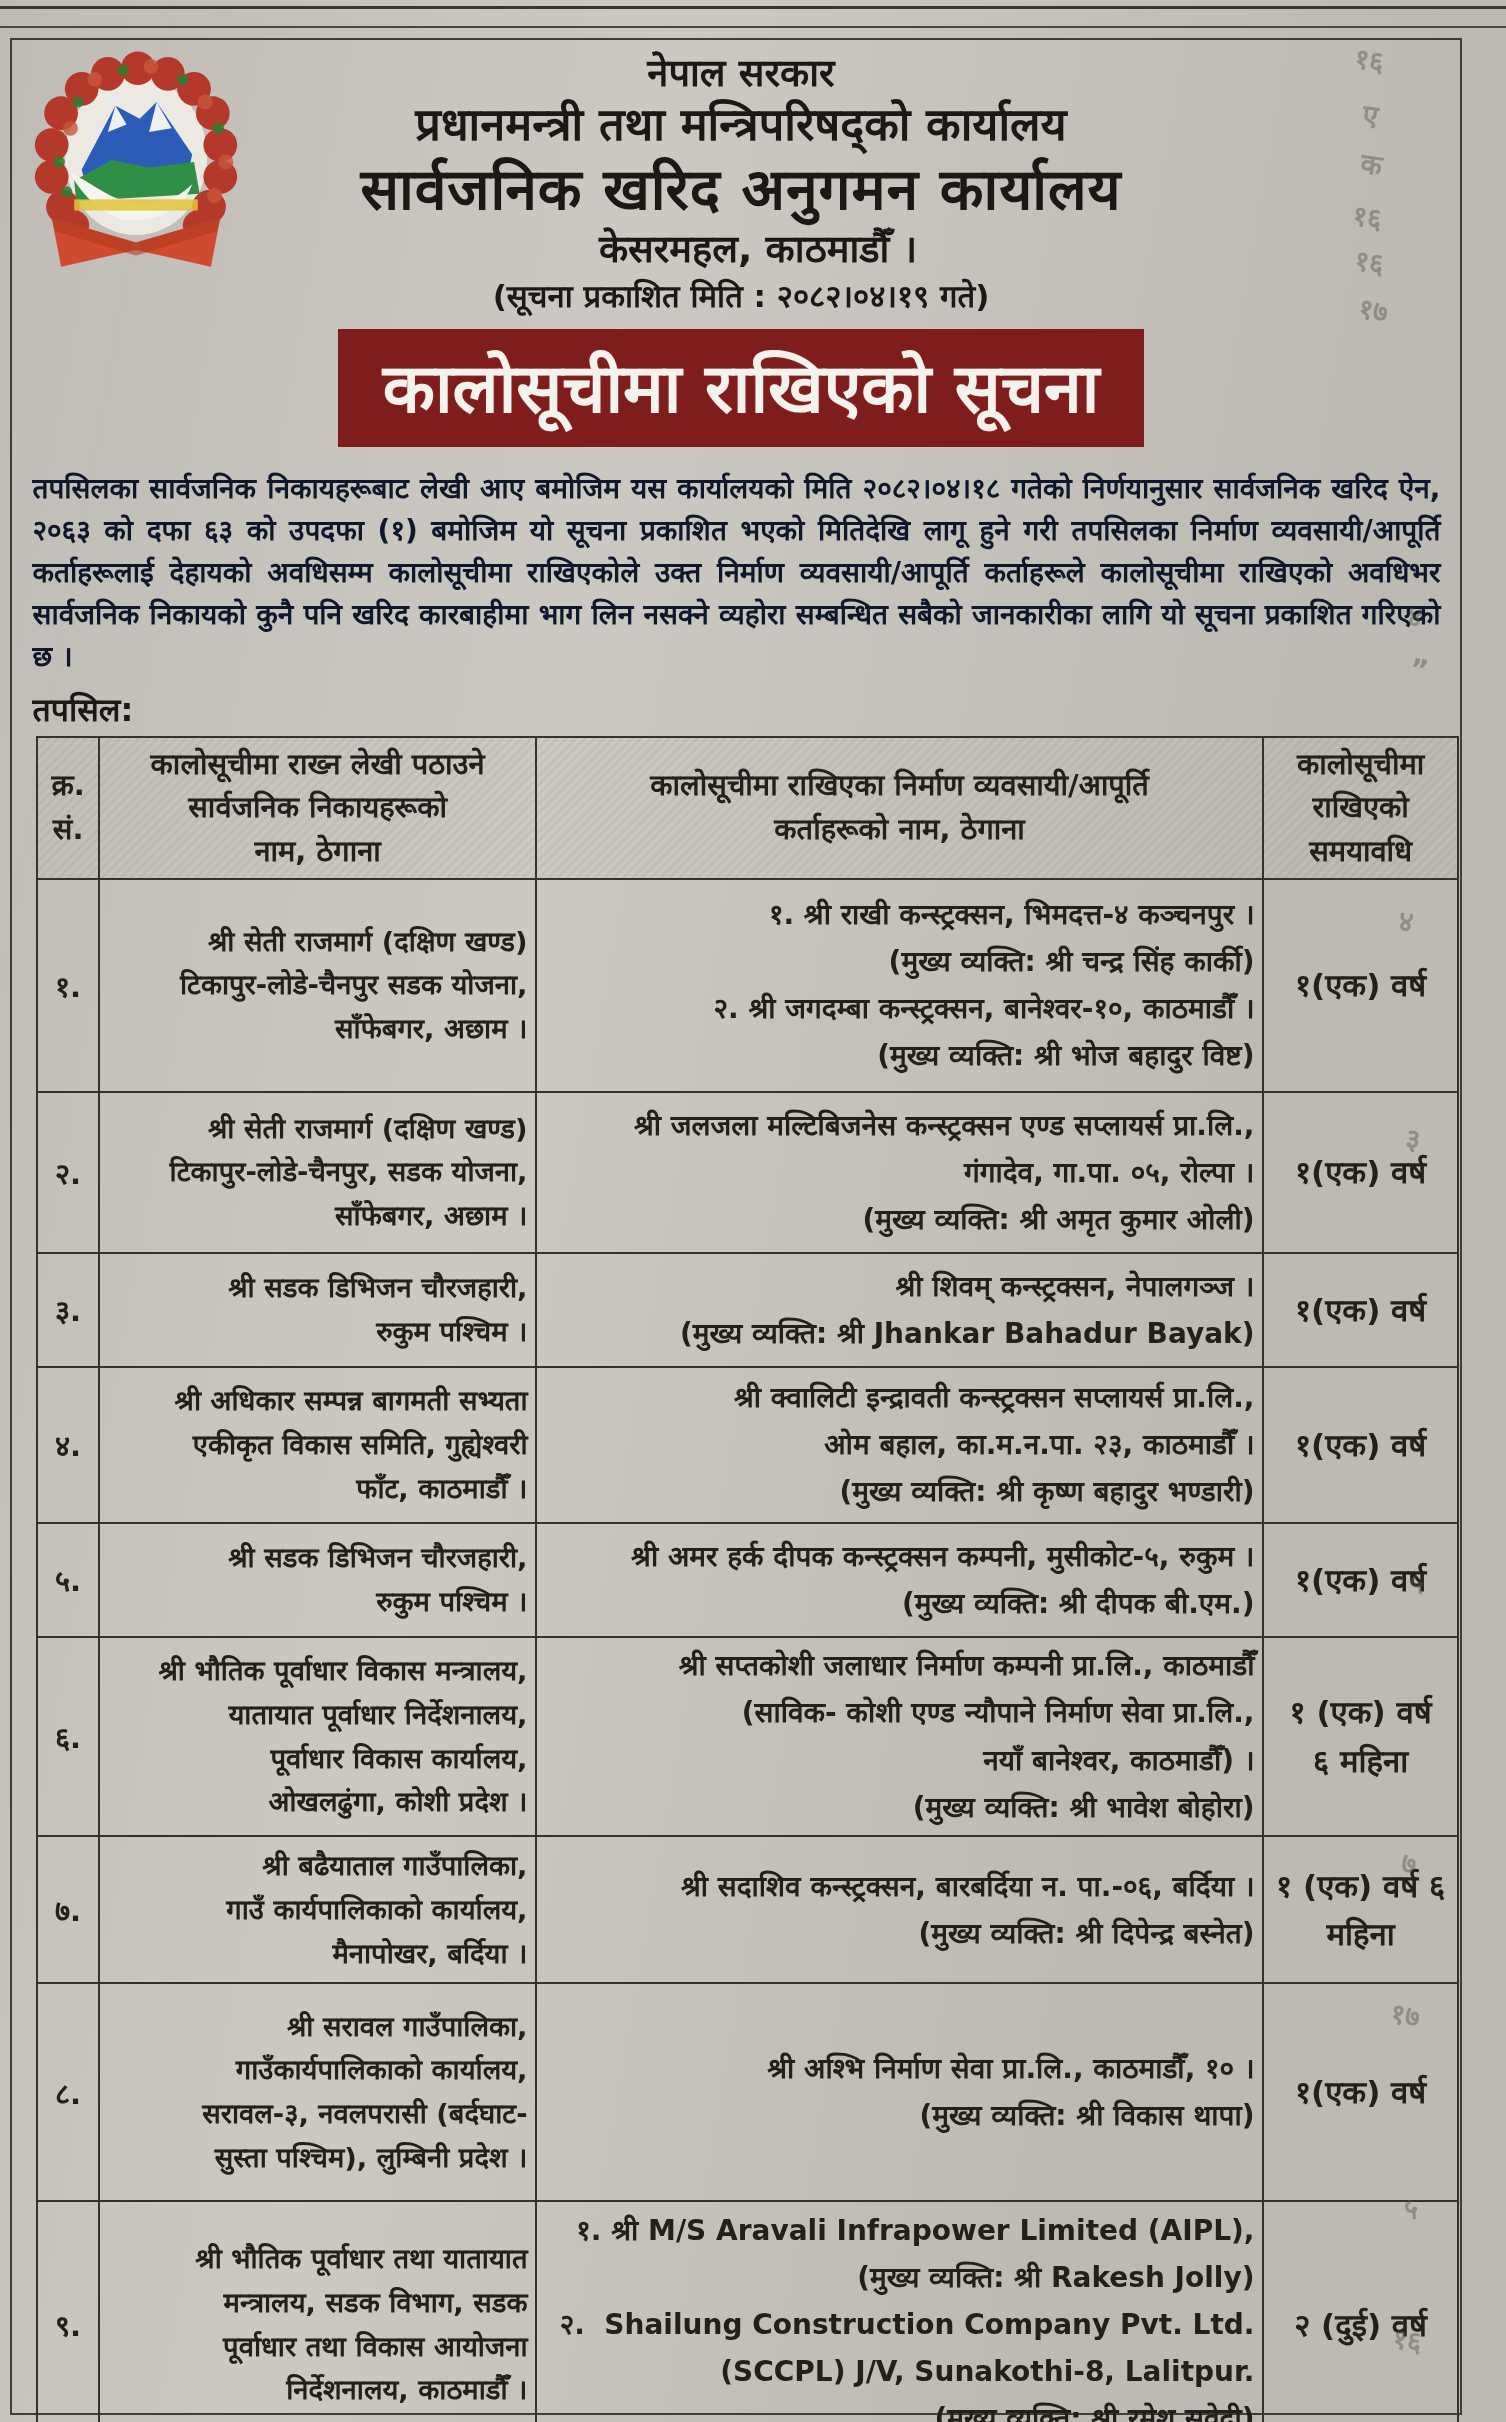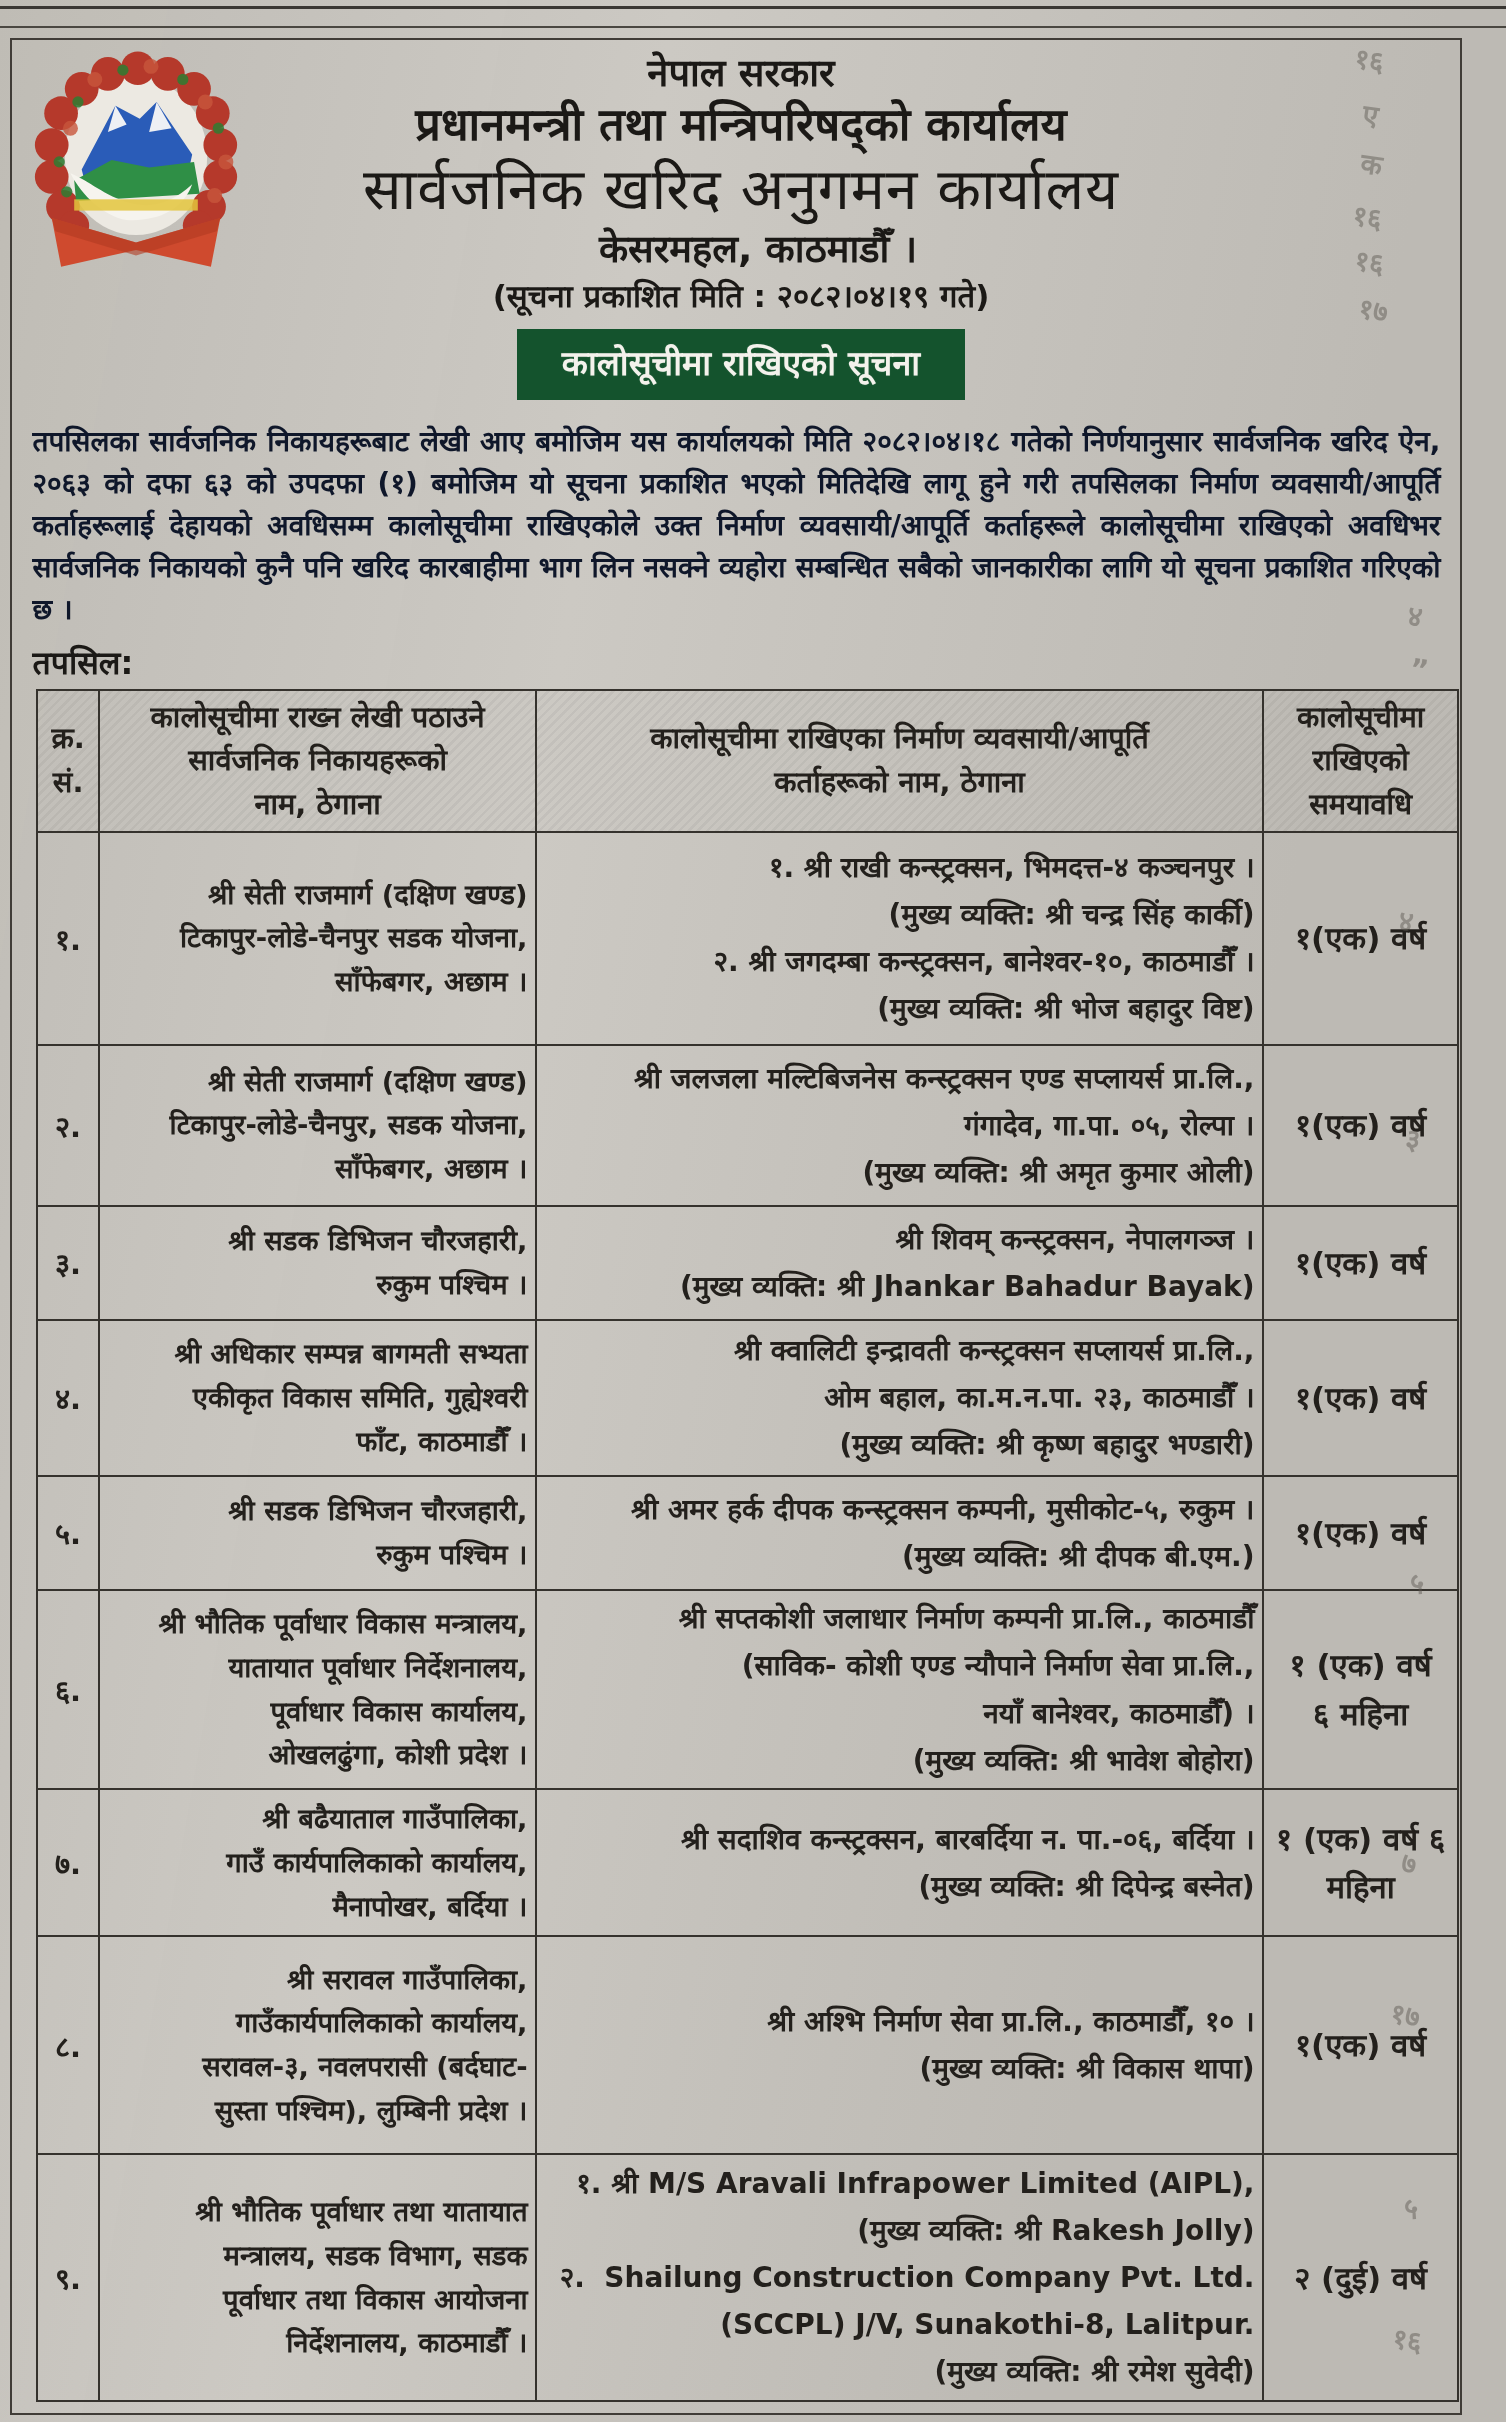--- a/index.html
+++ b/index.html
@@ -15,27 +15,27 @@
   .top-rule.r1{top:5.7px;height:3.8px;}
   .top-rule.r2{top:25.6px;height:2.8px;background:#4a4741;}
   .page-frame{
     position:absolute;left:9.5px;top:38px;width:1452px;height:2377px;
     border:2.8px solid #403c37;box-sizing:border-box;
   }
   .emblem{position:absolute;left:21px;top:11.4px;width:206px;height:248px;}
   .header{ text-align:center; padding-top:9.5px;margin-left:11px; }
   .h-gov{font-size:38px;font-weight:700;line-height:1.25;}
   .h-office1{font-size:45px;font-weight:700;line-height:1.25;}
-  .h-office2{font-size:57px;font-weight:400;line-height:1.28;letter-spacing:0.9px;}
+  .h-office2{font-size:57px;font-weight:700;line-height:1.28;letter-spacing:0.9px;}
   .h-addr{font-size:38px;font-weight:700;line-height:1.25;padding-left:34px;}
   .h-date{font-size:31px;font-weight:700;line-height:1.3;margin-top:1.9px;}
   .banner-wrap{margin-top:13.2px;}
   .banner{
-    display:inline-block;background:#14532d;color:#f4f2ec;
-    font-size:34px;font-weight:700;padding:9.5px 45px 15px;
+    display:inline-block;background:#7f1d1d;color:#f4f2ec;
+    font-size:68px;font-weight:700;padding:9.5px 45px 15px;
     text-shadow:0 0 1.9px #fff2;
   }
   .body-text{
     margin:21px 19px 0 21px;font-size:28px;line-height:1.5;
     text-align:justify;font-weight:700;color:#0f172a;
   }
   .tapasil{margin:9.5px 0 5.7px 21px;font-size:32px;font-weight:700;}
   table.blacklist{
     width:1421px;margin-left:24.6px;border-collapse:collapse;
     border:2.8px solid #35322d;table-layout:fixed;padding-left:36px;

